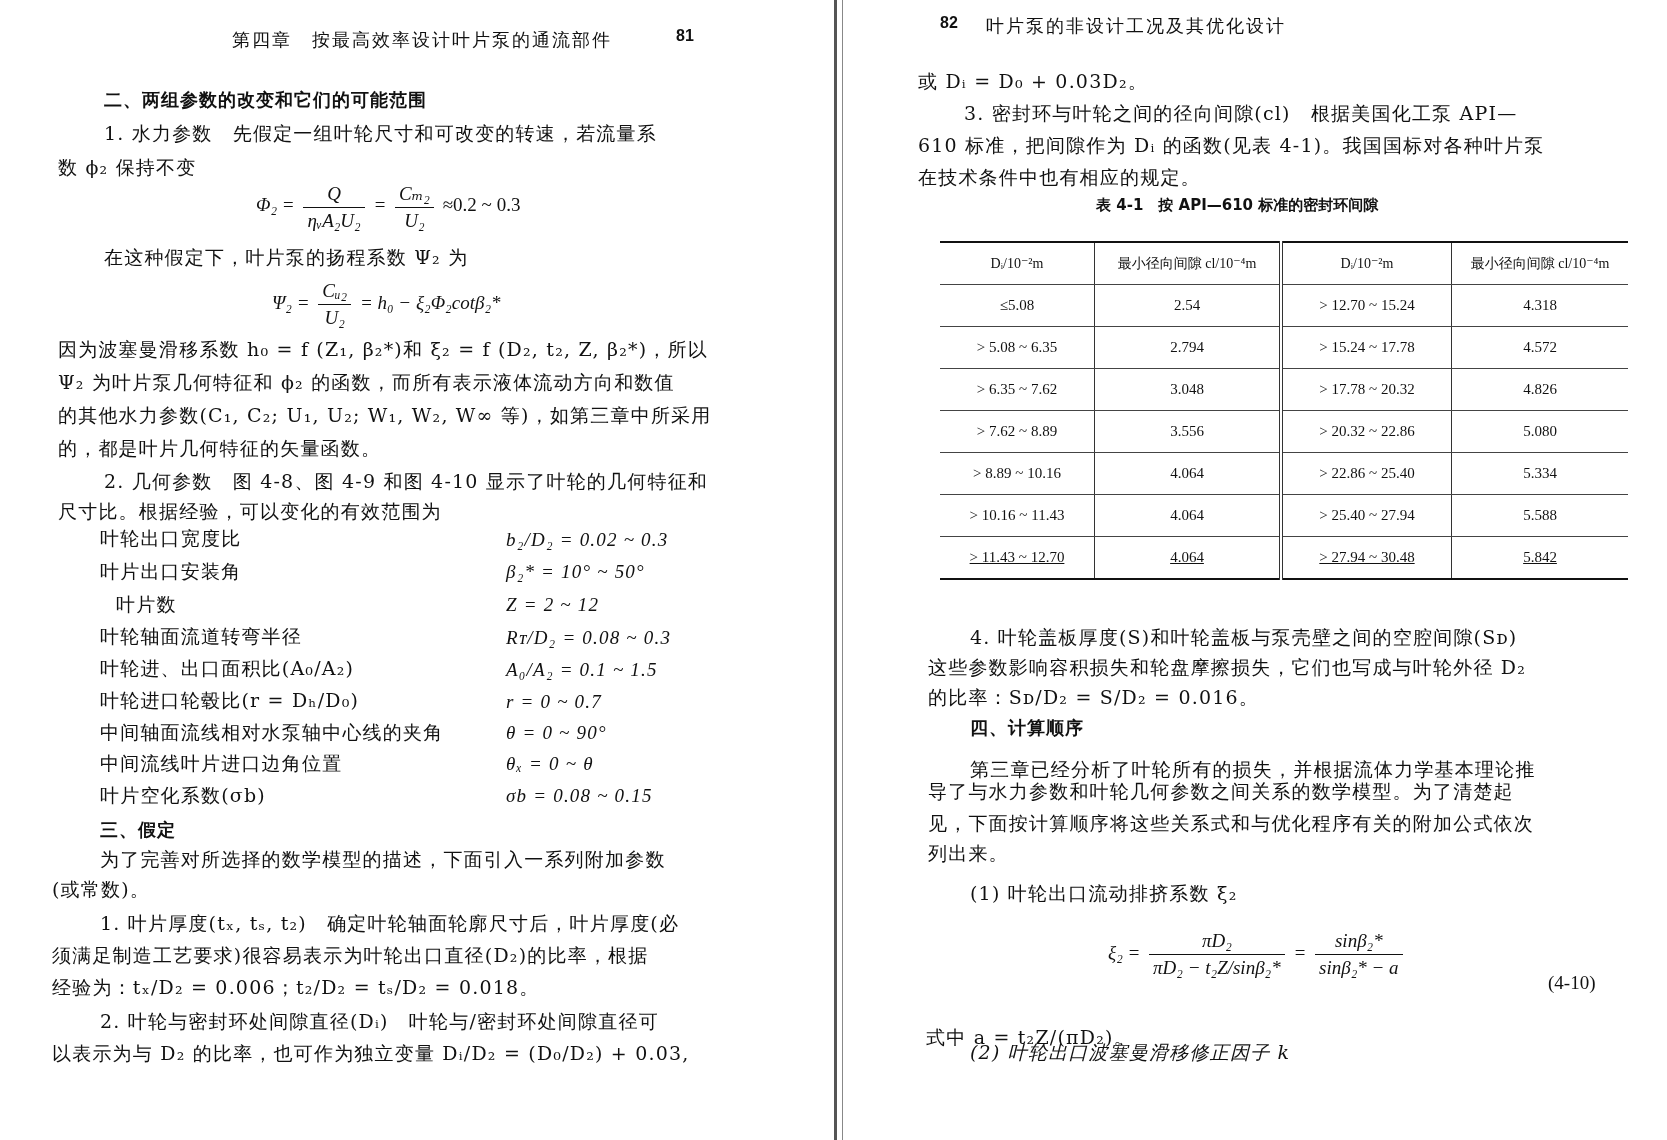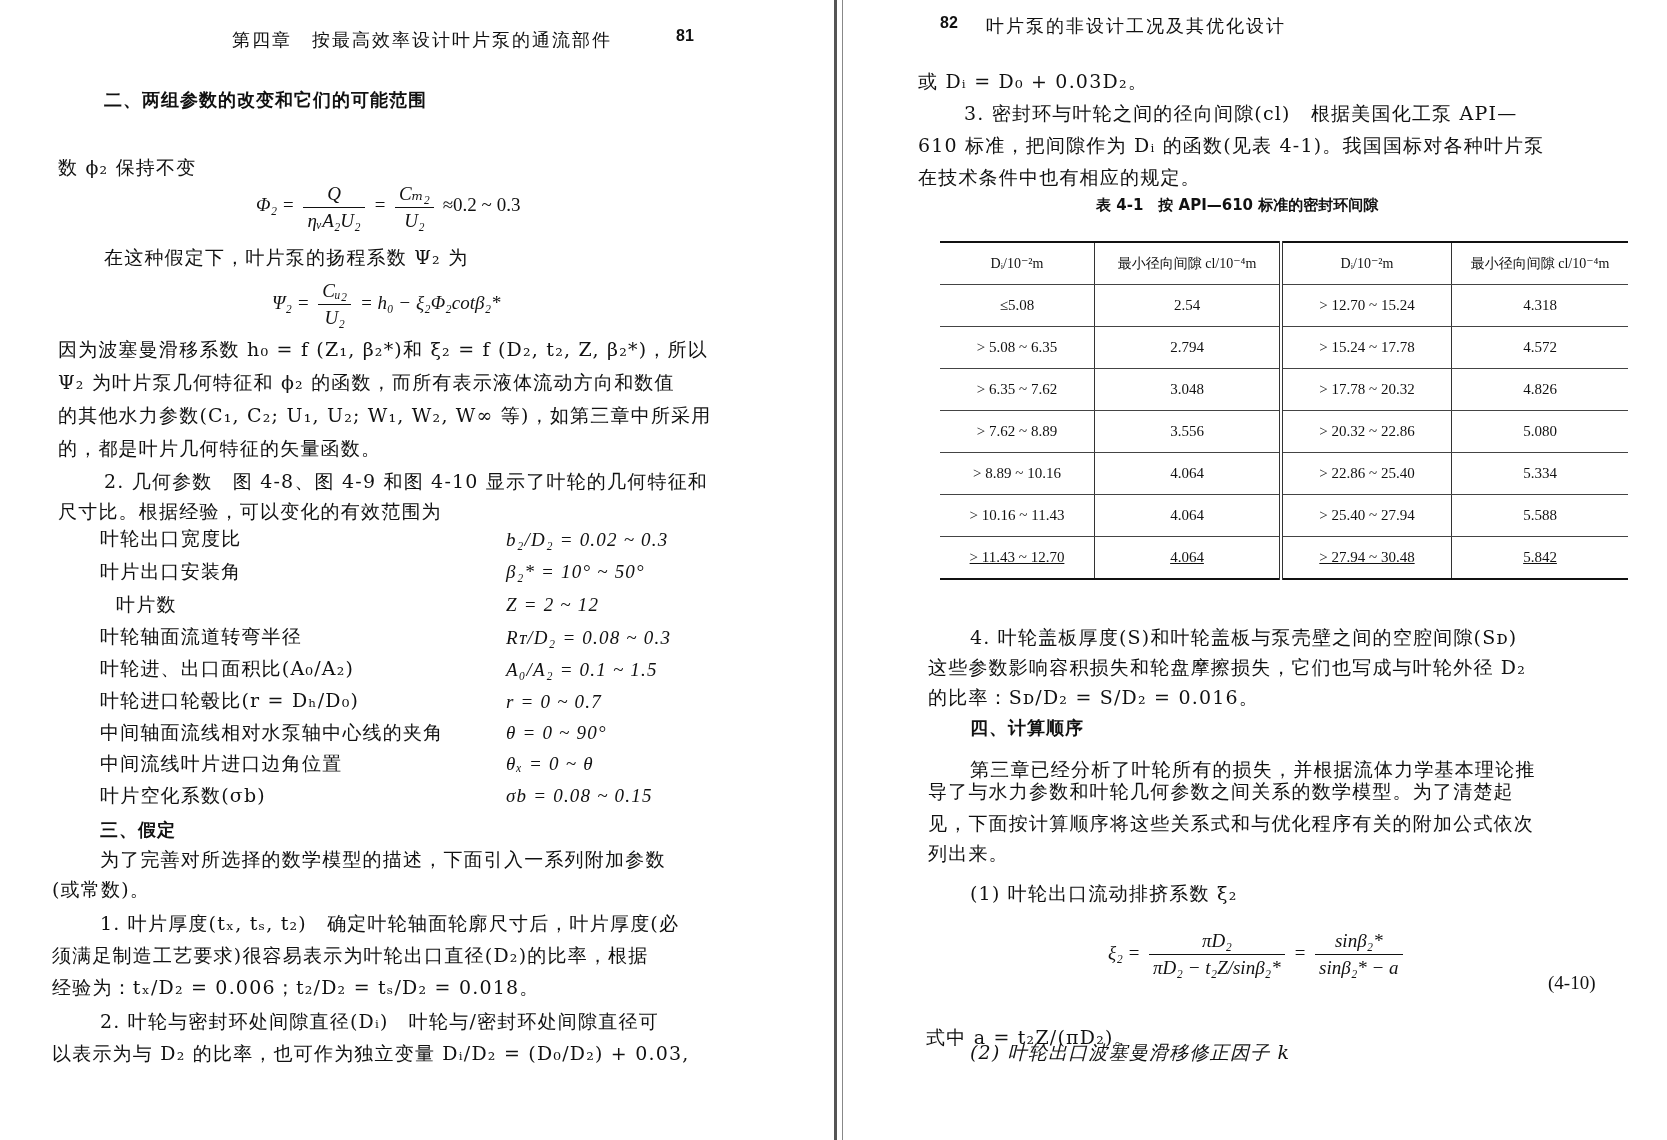--- a/index.html
+++ b/index.html
@@ -35,20 +35,21 @@
   .param-row{position:absolute;font-size:19px;letter-spacing:1.2px;white-space:nowrap;}
 </style>
 </head>
 <body>
 
 <div class="page page-left">
   <div class="abs hdr" style="left:232px;top:16px;">第四章　按最高效率设计叶片泵的通流部件</div>
   <div class="abs pno" style="left:676px;top:15px;">81</div>
 
   <div class="abs h2" style="left:104px;top:76px;">二、两组参数的改变和它们的可能范围</div>
+  <div class="abs body" style="left:104px;top:104px;">1. 水力参数　先假定一组叶轮尺寸和可改变的转速，若流量系</div>
   <div class="abs body" style="left:58px;top:138px;">数 ϕ₂ 保持不变</div>
 
   <div class="abs math" style="left:256px;top:170px;font-size:19px;">
     <span>Φ₂ =</span>
     <span class="frac"><span class="num">Q</span><span class="den">ηᵥA₂U₂</span></span>
     <span>=</span>
     <span class="frac"><span class="num">Cₘ₂</span><span class="den">U₂</span></span>
     <span style="font-style:normal">≈0.2 ~ 0.3</span>
   </div>
 

